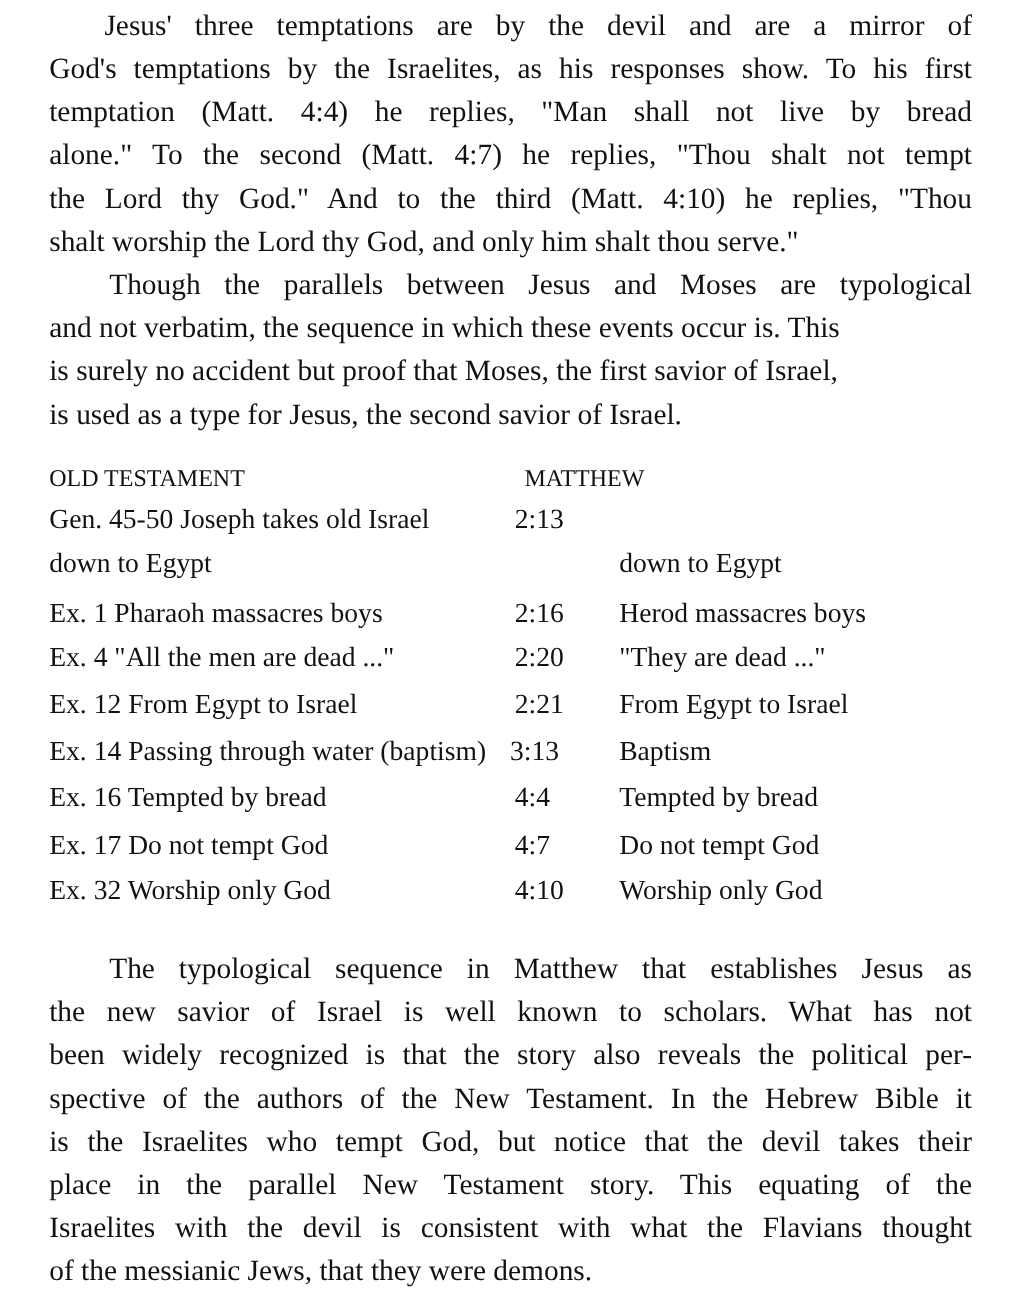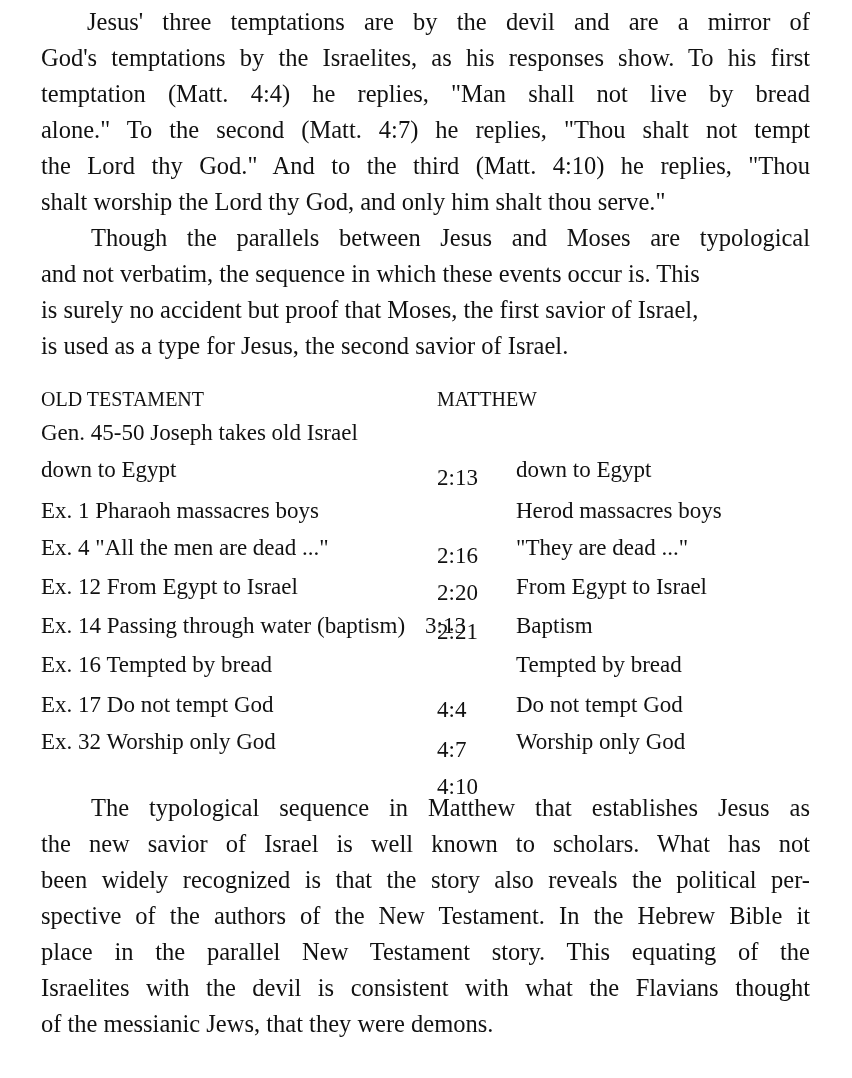--- a/index.html
+++ b/index.html
@@ -19,21 +19,21 @@
   .indent { padding-left: 46px; }
   .indent2 { padding-left: 50px; }
   #para1 { top: 4px; }
   #para2 { top: 220px; }
   #para3 { top: 790px; }
   .tbl { position: absolute; left: 41px; top: 384px; width: 780px; }
   .th { position: absolute; font-size: 20px; line-height: 30px; white-space: nowrap; }
   .row { position: absolute; left: 0; width: 780px; height: 36px; font-size: 23px; line-height: 36px; }
   .cell { position: absolute; top: 0; white-space: nowrap; }
   .c1 { left: 0; }
-  .c2 { left: 396px; margin-top: 45px; }
+  .c2 { left: 388px; }
   .c3 { left: 472px; }
 </style>
 </head>
 <body>
 
 <div class="page">
 
   <div class="para" id="para1">
     <span class="line j indent">Jesus' three temptations are by the devil and are a mirror of</span>
     <span class="line j">God's temptations by the Israelites, as his responses show. To his first</span>
@@ -98,18 +98,19 @@
       <span class="cell c2">4:10</span>
       <span class="cell c3" style="left:475px;">Worship only God</span>
     </div>
   </div>
 
   <div class="para" id="para3">
     <span class="line j indent2">The typological sequence in Matthew that establishes Jesus as</span>
     <span class="line j">the new savior of Israel is well known to scholars. What has not</span>
     <span class="line j">been widely recognized is that the story also reveals the political per-</span>
     <span class="line j">spective of the authors of the New Testament. In the Hebrew Bible it</span>
+    <span class="line j">is the Israelites who tempt God, but notice that the devil takes their</span>
     <span class="line j">place in the parallel New Testament story. This equating of the</span>
     <span class="line j">Israelites with the devil is consistent with what the Flavians thought</span>
     <span class="line">of the messianic Jews, that they were demons.</span>
   </div>
 
 </div>
 
 </body></html>

